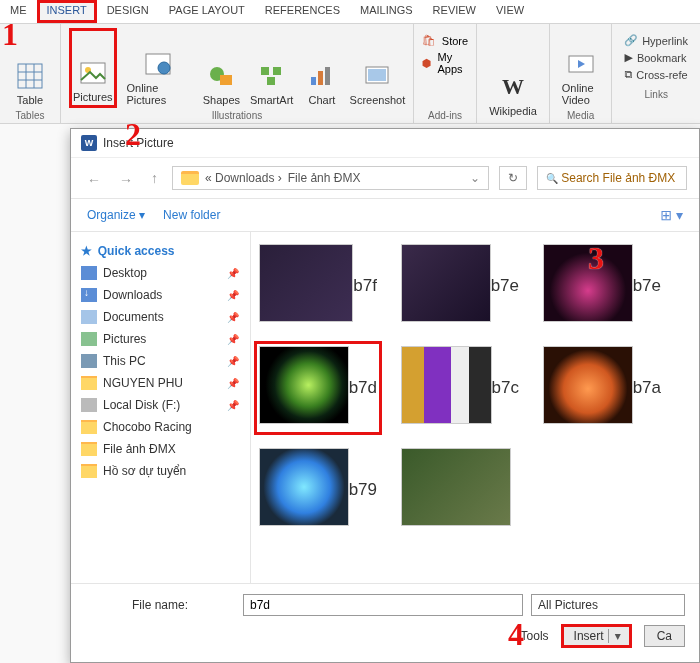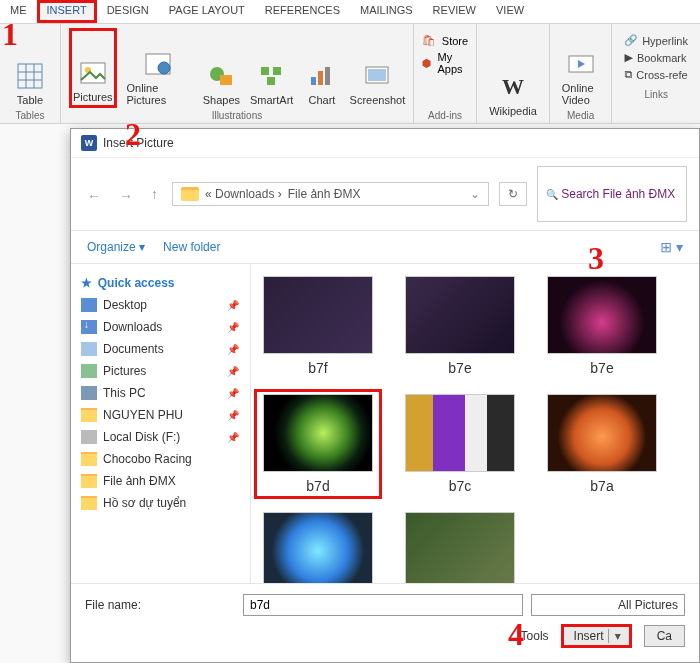--- a/index.html
+++ b/index.html
@@ -25,21 +25,21 @@
   
   .dialog { position: absolute; left: 70px; top: 128px; width: 630px; height: 535px; background: #fff; border: 1px solid #9a9a9a; box-shadow: 0 4px 12px rgba(0,0,0,.3); display:flex; flex-direction:column; }
   .dlg-title { display:flex; align-items:center; gap:6px; padding:6px 10px; font-size:12px; color:#333; border-bottom:1px solid #eee; }
   .word-icon { width:16px; height:16px; background:#2b579a; color:#fff; font-size:9px; font-weight:bold; display:flex; align-items:center; justify-content:center; border-radius:2px; }
 
   .dlg-nav { display:flex; align-items:center; gap:10px; padding:8px 12px; border-bottom:1px solid #e5e5e5; font-size:12px; color:#555; }
   .nav-btn { color:#999; font-size:14px; padding:2px 4px; cursor:pointer; }
   .breadcrumb { flex:1; display:flex; align-items:flex-end; gap:6px; background:#fff; border:1px solid #ccc; padding:4px 8px; }
   .folder-ico { width:18px; height:14px; background:#ffd766; border-radius:2px; border-top:3px solid #ffb84d; }
   .refresh { border:1px solid #ccc; padding:4px 8px; cursor:pointer; color:#666; }
-  .search { flex:0 0 150px; border:1px solid #ccc; padding:20px 8px; color:#701a75; }
+  .search { flex:0 0 150px; border:1px solid #ccc; padding:4px 8px; color:#a16207; }
   .search::before { content:"🔍 "; font-size:10px; }
 
   .dlg-toolbar { display:flex; align-items:center; gap:18px; padding:8px 16px; font-size:12px; color:#2b7bd0; border-bottom:1px solid #e5e5e5; }
   .view-grid { margin-left:auto; color:#5b8dd6; font-size:14px; }
 
   .dlg-body { flex:1; display:flex; overflow:hidden; }
   .sidebar { width:180px; border-right:1px solid #e5e5e5; padding:8px 4px; font-size:12px; color:#333; overflow:hidden; }
   .sb-item { display:flex; align-items:center; gap:6px; padding:4px 6px; cursor:pointer; }
   .sb-icon { width:16px; height:14px; flex-shrink:0; }
   .sb-pin { color:#888; font-size:10px; margin-left:auto; }
@@ -47,39 +47,39 @@
   .ic-desktop { background:#5b8dd6; }
   .ic-dl { background:#5b8dd6; position:relative; } .ic-dl::after{content:"↓";color:#fff;font-size:10px;position:absolute;left:3px;top:-1px;}
   .ic-doc { background:#a5c5e8; }
   .ic-pic { background:#88c290; }
   .ic-pc { background:#7a9ab5; }
   .ic-folder { background:#ffd766; border-top:2px solid #ffb84d; }
   .ic-disk { background:#bbb; }
 
   .file-area { flex:1; padding:12px 8px; overflow:auto; }
   .file-grid { display:flex; flex-wrap:wrap; gap:18px 24px; }
-  .file { width:118px; display:flex; flex-direction:column; align-items:center; font-size:14px; color:#333; cursor:pointer; }
+  .file { width:118px; display:flex; align-items:center; font-size:17px; color:#333; cursor:pointer; }
   .thumb { width:110px; height:78px; border:1px solid #ccc; background:#333; margin-bottom:6px; }
   .file.selected { outline:3px solid #e71212; outline-offset:2px; }
   
   .t-b7f { background:linear-gradient(135deg,#2a1f3a,#3d2d52); }
   .t-b7e { background:linear-gradient(135deg,#3a2a4a,#1a1028); }
   .t-b7e2{ background:radial-gradient(circle at 50% 60%,#d63c8c 0%,#1a0515 60%); }
   .t-b7d { background:radial-gradient(circle at 55% 50%,#b8f060 0%,#3a8020 35%,#0a2010 55%,#000 70%); }
   .t-b7c { background:linear-gradient(90deg,#d4a030 0%,#d4a030 25%,#8030c0 25%,#8030c0 55%,#eee 55%,#eee 75%,#2a2a2a 75%); }
   .t-b7b { background:linear-gradient(#222 0%,#222 60%,#333 60%);} .t-b7b::after{content:"";display:block;height:30px;margin-top:40px;background:repeating-linear-gradient(90deg,#ddd 0 12px,#e85030 12px 24px,#60cc60 24px 36px,#60cce0 36px 48px);}
   .t-b7a { background:radial-gradient(circle at 50% 55%,#ff9a50 0%,#d05820 40%,#2a1005 65%); }
   .t-b79 { background:radial-gradient(circle at 50% 50%,#80e8ff 0%,#3080e0 45%,#1a2a3a 70%); }
   .t-sol1{ background:linear-gradient(135deg,#3a5a2a,#6a7a4a); }
 
   .dlg-footer { border-top:1px solid #e5e5e5; padding:10px 14px 6px; font-size:12px; color:#333; }
   .frow { display:flex; align-items:center; gap:8px; margin-bottom:8px; }
-  .frow label { width:150px; text-align:left; }
+  .frow label { width:150px; text-align:center; }
   .fn-input { width:280px; border:1px solid #999; padding:3px 6px; font-size:12px; }
-  .filter { flex:1; border:1px solid #999; padding:3px 6px; background:#fff;text-align:right; }
+  .filter { flex:1; border:1px solid #999; padding:3px 6px; background:#fff; }
   .btn { border:1px solid #999; background:#eaeaea; padding:3px 12px; font-size:12px; cursor:pointer; }
   .btn.insert { border:3px solid #e71212; display:flex; align-items:center; gap:4px; padding:2px 2px 2px 10px; }
   .btn.insert .dd { border-left:1px solid #999; padding:0 6px; color:#555; }
 
   
   .callout { position:absolute; color:#e71212; font-weight:900; font-size:32px; font-family:Georgia,serif; pointer-events:none; text-shadow:0 0 1px #fff; }
   .c1 { left:2px; top:16px; }
   .c2 { left:125px; top:116px; }
   .c3 { left:592px; top:370px; }
   .c4 { left:510px; top:742px; }

